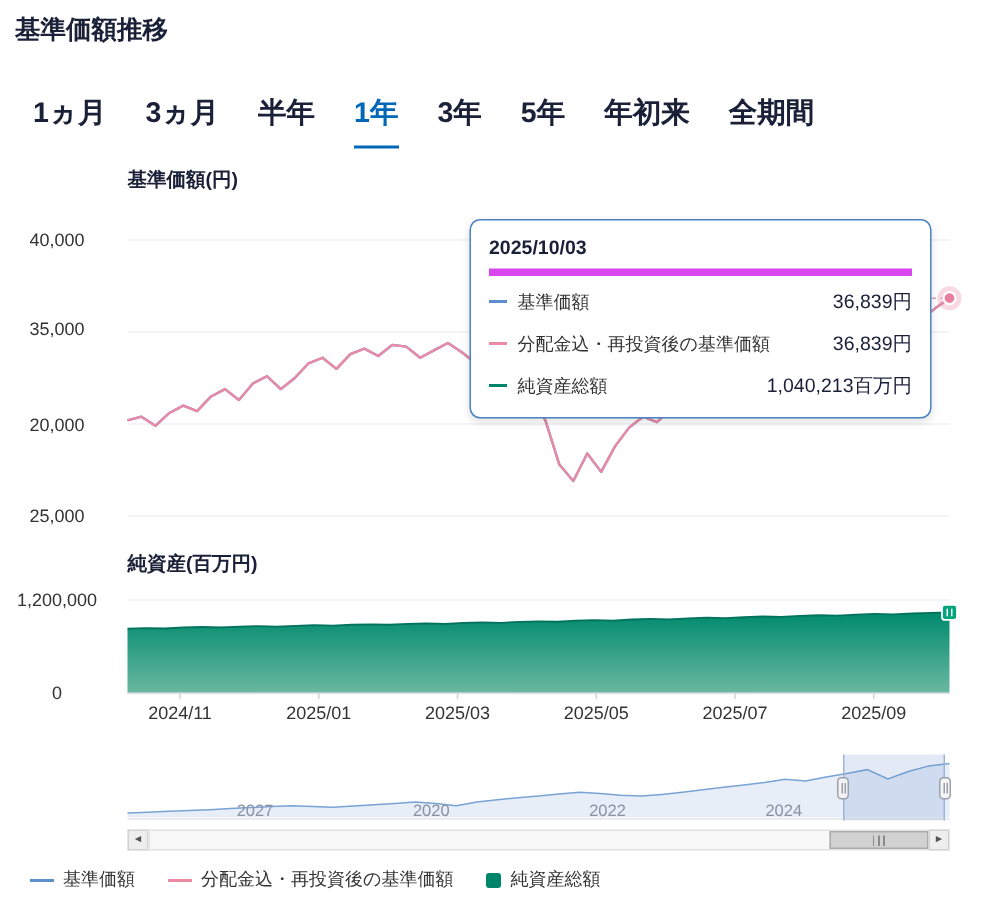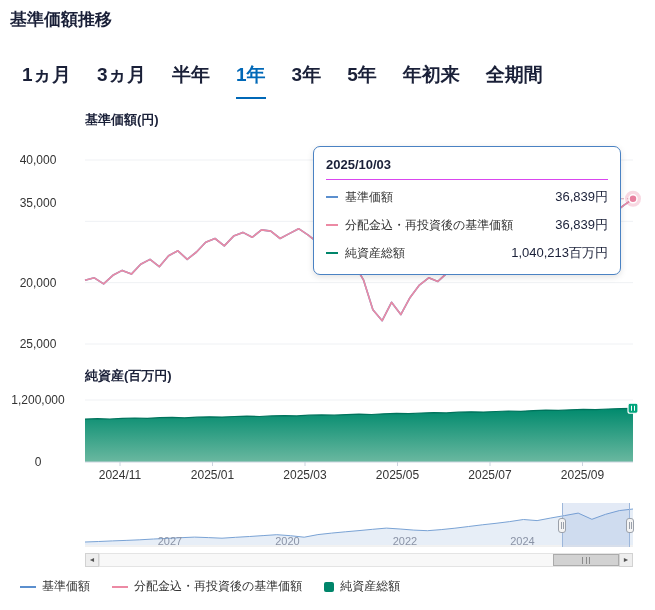--- a/index.html
+++ b/index.html
@@ -23,21 +23,21 @@
 
   svg { position:absolute; overflow:visible; }
   #svg1 { left:85px; top:150px; }
   #svg2 { left:85px; top:395px; }
   #svgnav { left:85px; top:503px; }
 
   .tooltip { position:absolute; left:313px; top:146px; width:308px; background:#fff;
              border:1px solid #4a82c3; border-radius:7px; box-shadow:0 2px 6px rgba(0,0,0,.12);
              padding:10px 12px 7px; z-index:5; }
   .tooltip-date { font-size:13px; font-weight:700; color:#1a2038; padding-bottom:7px;
-                  border-bottom:1px solid #d946ef; margin-bottom:3px; }
+                  border-bottom:5px solid #d946ef; margin-bottom:3px; }
   .trow { display:flex; align-items:center; gap:7px; padding:5px 0; }
   .tmark { width:12px; height:2px; flex:0 0 auto; }
   .tlabel { font-size:12px; color:#333; flex:1; white-space:nowrap; }
   .tvalue { font-size:13px; color:#1a2038; text-align:right; white-space:nowrap; }
 
   .nav-select { position:absolute; left:562px; top:503px; width:68px; height:44px;
                 background:rgba(101,141,205,.18); border-left:1px solid #9cb6da;
                 border-right:1px solid #9cb6da; z-index:2; cursor:grab; }
   .handle { position:absolute; top:518px; width:8px; height:15px; background:#f4f4f4;
             border:1px solid #9aa0aa; border-radius:3px; z-index:3; display:flex;
@@ -77,21 +77,21 @@
     <span class="tab active">1年</span>
     <span class="tab">3年</span>
     <span class="tab">5年</span>
     <span class="tab">年初来</span>
     <span class="tab">全期間</span>
   </div>
 
   <div class="chart-title" id="c1-title">基準価額(円)</div>
 
   <span class="ytick" style="top:153px">40,000</span>
-  <span class="ytick" style="top:196px">35,000</span>
+  <span class="ytick" style="top:212px">35,000</span>
   <span class="ytick" style="top:276px">20,000</span>
   <span class="ytick" style="top:337px">25,000</span>
 
   <svg id="svg1" width="548" height="200">
       <line x1="0" x2="548" y1="10" y2="10" stroke="#eff1f4" stroke-width="1"></line>
       <line x1="0" x2="548" y1="71.33333333333334" y2="71.33333333333334" stroke="#eff1f4" stroke-width="1"></line>
       <line x1="0" x2="548" y1="132.66666666666669" y2="132.66666666666669" stroke="#eff1f4" stroke-width="1"></line>
       <line x1="0" x2="548" y1="194" y2="194" stroke="#eff1f4" stroke-width="1"></line>
       <path d="M0.0,130.2L9.3,127.8L18.6,133.9L27.9,125.3L37.2,120.4L46.4,124.1L55.7,114.3L65.0,109.4L74.3,116.7L83.6,105.7L92.9,100.8L102.2,109.4L111.5,102.0L120.7,92.2L130.0,88.5L139.3,95.9L148.6,86.1L157.9,82.4L167.2,87.3L176.5,79.9L185.8,81.1L195.1,88.5L204.3,83.6L213.6,78.7L222.9,84.8L232.2,92.2L241.5,100.8L250.8,93.4L260.1,98.3L269.4,114.3L278.6,130.2L287.9,159.7L297.2,170.7L306.5,152.3L315.8,164.6L325.1,147.4L334.4,135.1L343.7,127.8L352.9,131.4L362.2,122.9L371.5,117.9L380.8,124.1L390.1,115.5L399.4,109.4L408.7,104.5L418.0,108.1L427.3,100.8L436.5,94.6L445.8,88.5L455.1,83.6L464.4,78.7L473.7,82.4L483.0,75.0L492.3,68.9L501.6,71.3L510.8,64.0L520.1,59.1L529.4,62.7L538.7,55.4L548.0,48.8" fill="none" stroke="#5b8fce" stroke-width="1.6" stroke-linejoin="round"></path>
       <path d="M0.0,130.2L9.3,127.8L18.6,133.9L27.9,125.3L37.2,120.4L46.4,124.1L55.7,114.3L65.0,109.4L74.3,116.7L83.6,105.7L92.9,100.8L102.2,109.4L111.5,102.0L120.7,92.2L130.0,88.5L139.3,95.9L148.6,86.1L157.9,82.4L167.2,87.3L176.5,79.9L185.8,81.1L195.1,88.5L204.3,83.6L213.6,78.7L222.9,84.8L232.2,92.2L241.5,100.8L250.8,93.4L260.1,98.3L269.4,114.3L278.6,130.2L287.9,159.7L297.2,170.7L306.5,152.3L315.8,164.6L325.1,147.4L334.4,135.1L343.7,127.8L352.9,131.4L362.2,122.9L371.5,117.9L380.8,124.1L390.1,115.5L399.4,109.4L408.7,104.5L418.0,108.1L427.3,100.8L436.5,94.6L445.8,88.5L455.1,83.6L464.4,78.7L473.7,82.4L483.0,75.0L492.3,68.9L501.6,71.3L510.8,64.0L520.1,59.1L529.4,62.7L538.7,55.4L548.0,48.8" fill="none" stroke="#ec8aa4" stroke-width="1.6" stroke-linejoin="round"></path>

